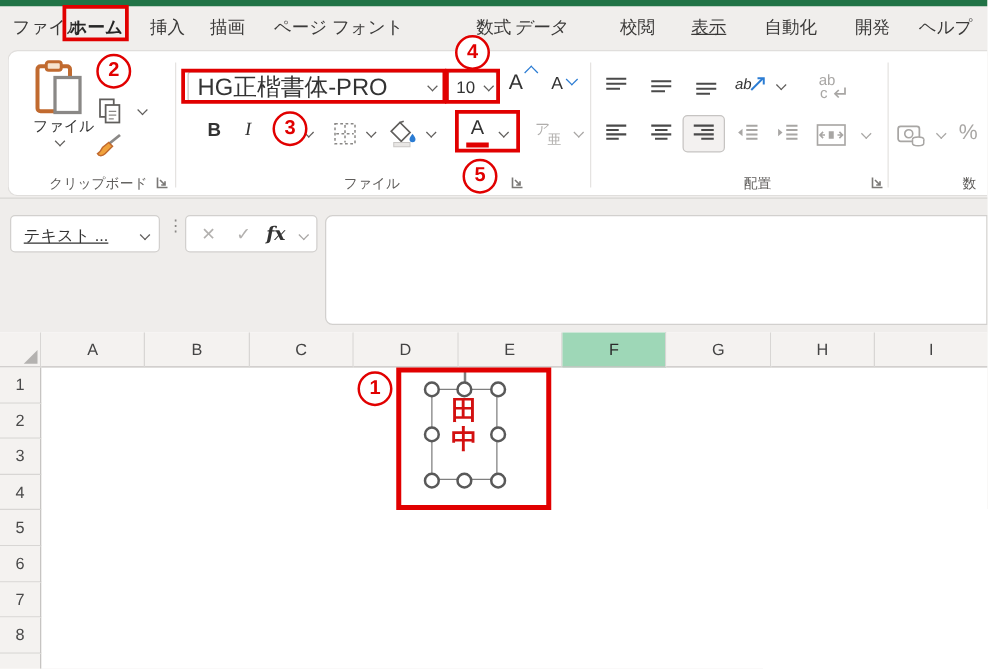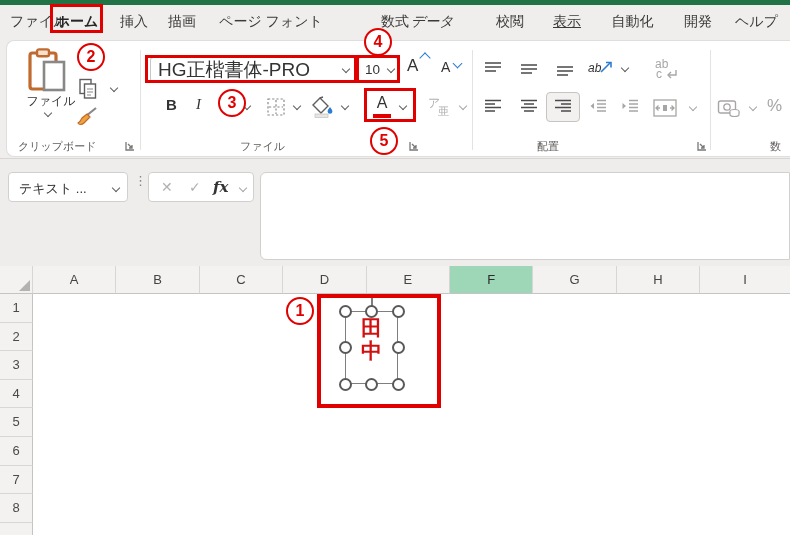--- a/index.html
+++ b/index.html
@@ -9,21 +9,21 @@
   .abs { position:absolute; }
 
   
   .accent { left:0; top:0; width:790px; height:5px; background:#217346; }
   .tab { top:9px; height:24px; line-height:24px; font-size:14px; color:#3b3a39; text-align:center; white-space:nowrap; }
   .tab.active { font-weight:bold; color:#262626; }
 
   
   .panel { left:6px; top:40px; width:784px; height:117px; background:#ffffff; border:1px solid #e0dedc; border-right:none; border-radius:8px 0 0 8px; }
   .vdiv { top:50px; height:100px; width:1px; background:#e5e3e1; }
-  .grouplabel { top:139px; height:15px; font-size:11px; color:#5f5d5b; text-align:left; white-space:nowrap; }
+  .grouplabel { top:139px; height:15px; font-size:11px; color:#5f5d5b; text-align:right; white-space:nowrap; }
   .btxt { font-size:15px; color:#333; }
   .chev { display:inline-block; width:7px; height:7px; }
   .chev::after { content:""; display:block; width:5px; height:5px; border-right:1.4px solid #605e5c; border-bottom:1.4px solid #605e5c; transform:rotate(45deg); margin:0 auto; }
   .chev.gray::after { border-color:#a8a6a4; }
   .combo { background:#fff; border:1px solid #c8c6c4; border-radius:3px; display:flex; align-items:center; }
   .launcher { width:12px; height:12px; }
 
   
   .fmrow { left:0; top:158px; width:790px; height:108px; background:#efedeb; border-top:1px solid #d8d6d4; }
   .whitebox { background:#fff; border:1px solid #d2d0ce; border-radius:4px; }
@@ -264,21 +264,21 @@
           <path d="M13 14.5v3c0 1.1 2 2 4.5 2s4.5-.9 4.5-2v-3" fill="#fff" stroke="#a8a6a4" stroke-width="1.2"></path>
         </svg>
     </span>
   </div>
   <div class="abs chev gray" style="left:749px;top:104px;"></div>
   <div class="abs" style="left:767px;top:96px;font-size:17px;color:#a8a6a4;">%</div>
   <div class="abs grouplabel" style="left:770px;width:30px;text-align:left;">数</div>
 
   <div class="abs fmrow"></div>
   <div class="abs whitebox" style="left:8px;top:172px;width:120px;height:30px;">
-    <span style="position:absolute;left:10px;top:7px;font-size:13px;color:#333;">テキスト ...</span>
+    <span style="position:absolute;left:10px;top:7px;font-size:13px;color:#333;text-decoration:underline;">テキスト ...</span>
     <span class="chev" style="position:absolute;right:8px;top:12px;"></span>
   </div>
   <div class="abs" style="left:134px;top:177px;width:4px;color:#8a8886;font-size:13px;line-height:7px;">⋮</div>
   <div class="abs whitebox" style="left:148px;top:172px;width:106px;height:30px;">
     <span style="position:absolute;left:12px;top:6px;font-size:14px;color:#b3b1af;">✕</span>
     <span style="position:absolute;left:40px;top:6px;font-size:14px;color:#b3b1af;">✓</span>
     <span style="position:absolute;left:64px;top:5px;font-size:15px;color:#333;font-style:italic;font-family:'DejaVu Serif',serif;font-weight:bold;">fx</span>
     <span class="chev gray" style="position:absolute;right:7px;top:12px;"></span>
   </div>
   <div class="abs whitebox" style="left:260px;top:172px;width:530px;height:88px;border-radius:6px 0 0 6px;"></div>

